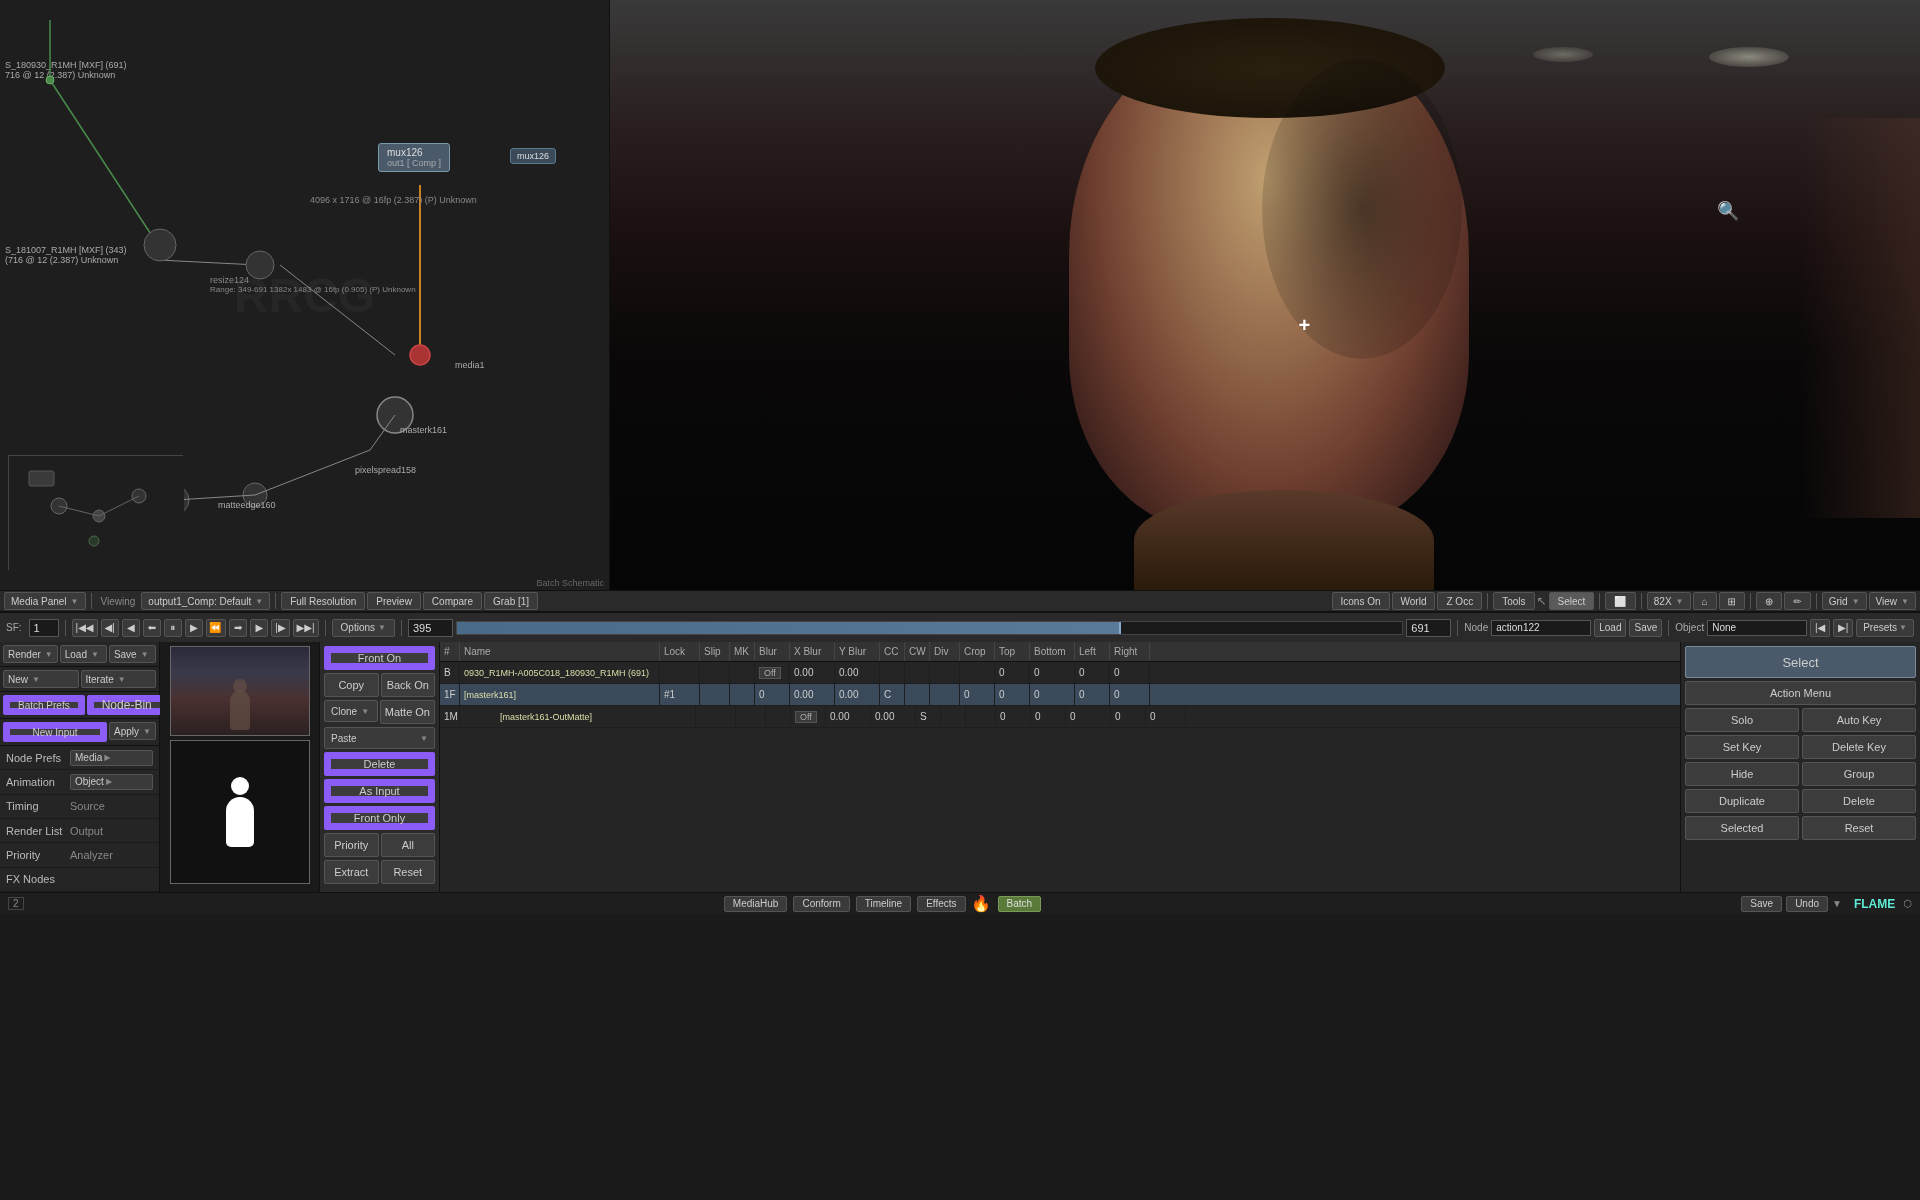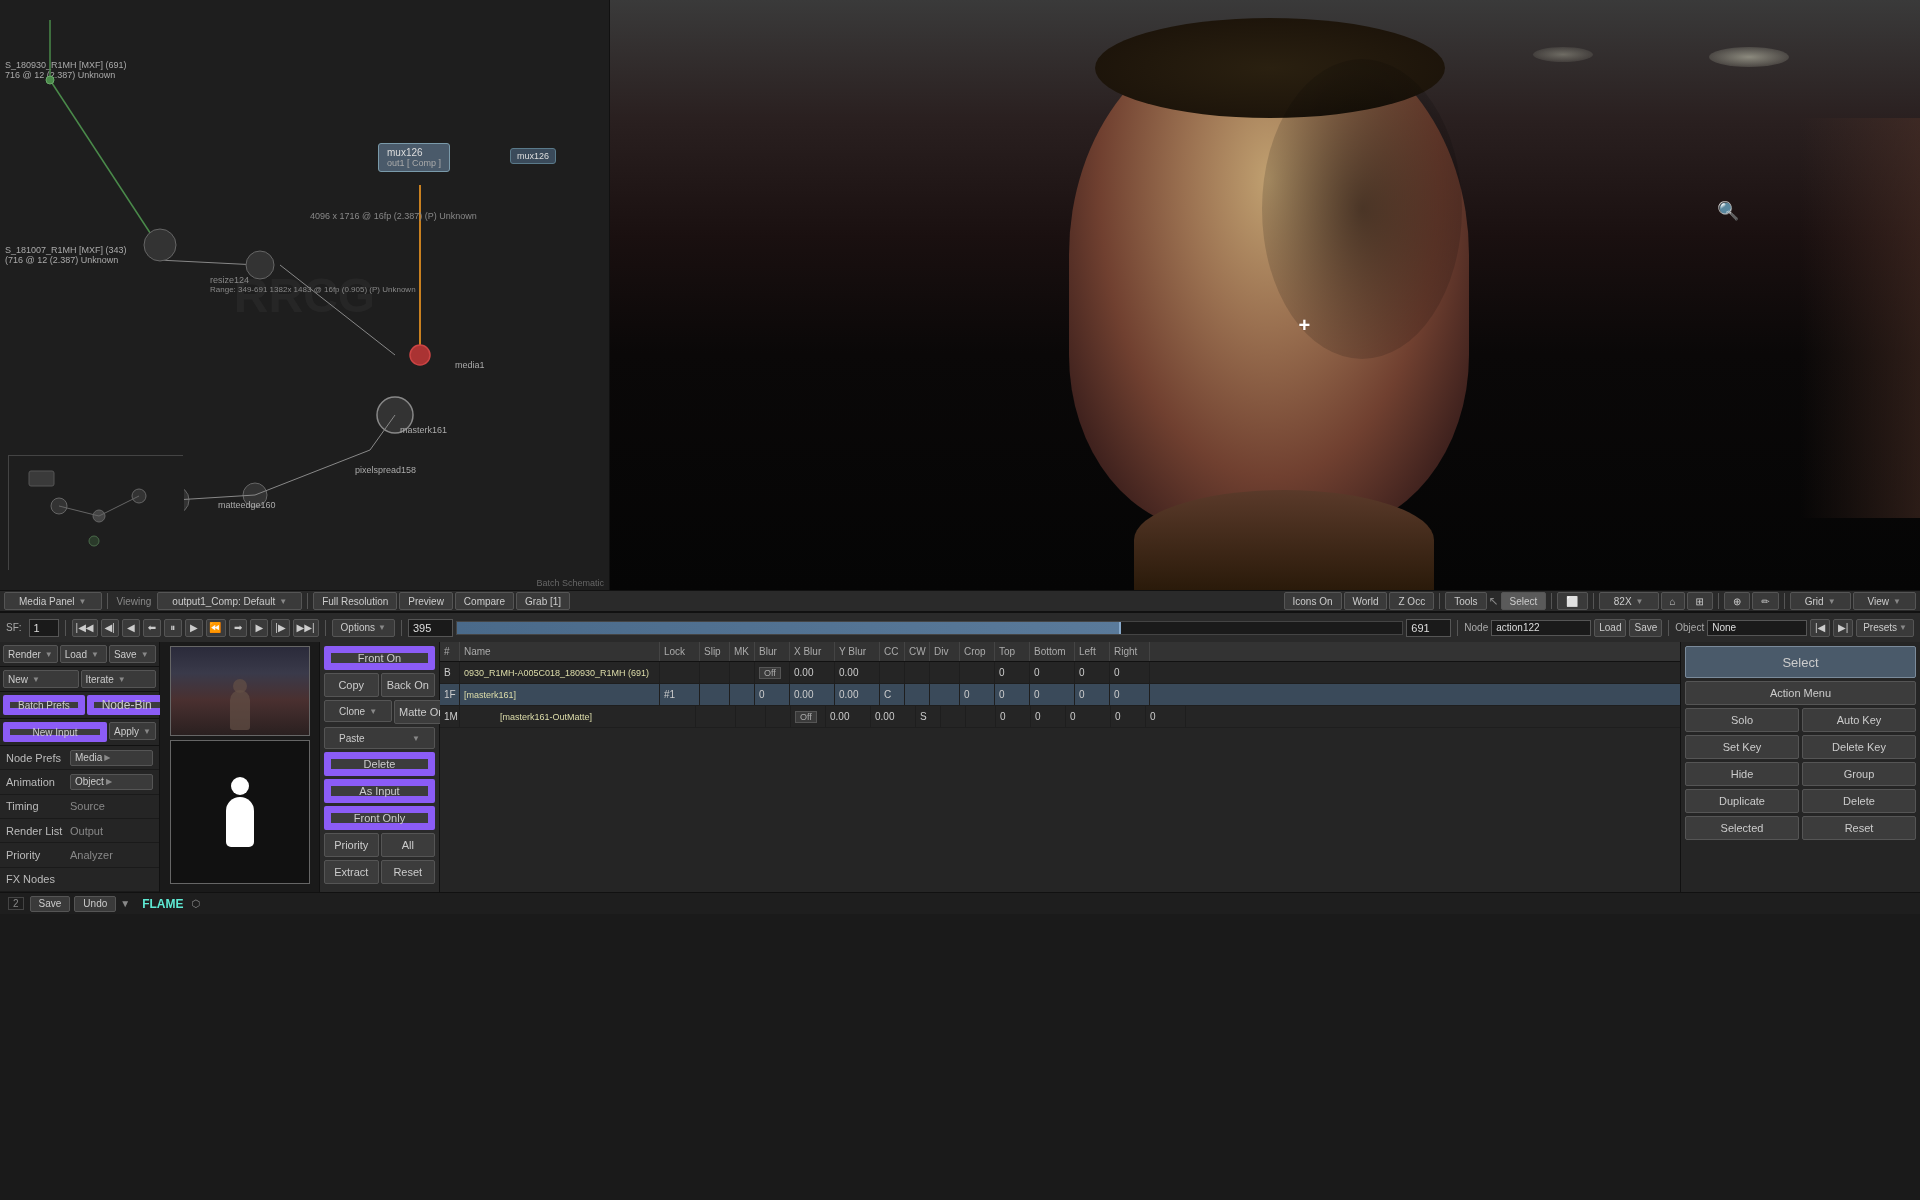--- a/index.html
+++ b/index.html
@@ -135,21 +135,21 @@
       width: 1px;
       height: 16px;
       background: #555;
       margin: 0 3px;
     }
 
     .toolbar-dropdown {
       background: #3a3a3a;
       border: 1px solid #555;
       color: #ccc;
-      padding: 1px 14px;
+      padding: 1px 6px;
       cursor: pointer;
       font-size: 10px;
       height: 18px;
       display: flex;
       align-items: center;
       gap: 4px;
       border-radius: 2px;
     }
 
     .dropdown-arrow {
@@ -576,21 +576,21 @@
           <line x1="370" y1="450" x2="255" y2="495" stroke="#888" stroke-width="1"></line>
           <line x1="255" y1="495" x2="175" y2="500" stroke="#888" stroke-width="1"></line>
           <line x1="175" y1="500" x2="120" y2="555" stroke="#888" stroke-width="1"></line>
         </svg>
 
         <div style="position:absolute;top:143px;left:378px;background:#4a5a6a;border:1px solid #7a9aaa;padding:3px 8px;font-size:10px;color:#ddd;border-radius:3px;cursor:pointer;">
           <div style="font-size:10px;">mux126</div>
           <div style="font-size:9px;color:#aaa;">out1 [ Comp ]</div>
         </div>
 
-        <div style="position:absolute;top:211px;left:310px;font-size:9px;color:#888;">
+        <div style="position:absolute;top:195px;left:310px;font-size:9px;color:#888;">
           <div>4096 x 1716 @ 16fp (2.387) (P) Unknown</div>
         </div>
 
         <div style="position:absolute;top:148px;left:510px;background:#3a4a5a;border:1px solid #5a7a8a;padding:2px 6px;font-size:9px;color:#ddd;border-radius:3px;">mux126</div>
 
         <div style="position:absolute;top:275px;left:210px;font-size:9px;color:#888;">
           <div>resize124</div>
           <div style="font-size:8px;">Range: 349-691
 1382x 1483 @ 16fp (0.905) (P) Unknown</div>
         </div>
@@ -996,20 +996,29 @@
       <div class="right-btn-row">
         <button class="right-btn-half">Selected</button>
         <button class="right-btn-half">Reset</button>
       </div>
     </div>
 
   </div>
 
   <div class="status-bar">
     <span style="color:#888;font-size:10px;border:1px solid #444;padding:0 4px;">2</span>
+    <div style="flex:1;display:flex;align-items:center;justify-content:center;gap:6px;">
+      <button class="status-btn">MediaHub</button>
+      <button class="status-btn">Conform</button>
+      <button class="status-btn">Timeline</button>
+      <button class="status-btn">Effects</button>
+
+      <span style="font-size:16px;color:#4488cc;">🔥</span>
+      <button class="status-btn" style="background:#5a7a3a;border-color:#7a9a5a;color:#ddd;">Batch</button>
+    </div>
     <div style="display:flex;gap:4px;align-items:center;">
       <button class="status-btn">Save</button>
       <button class="status-btn">Undo</button>
       <span style="color:#888;font-size:10px;">▼</span>
       <span style="color:#5eead4;font-size:12px;font-weight:bold;margin-left:8px;">FLAME</span>
       <span style="color:#888;font-size:10px;margin-left:4px;">⬡</span>
     </div>
   </div>
 
 </div>

